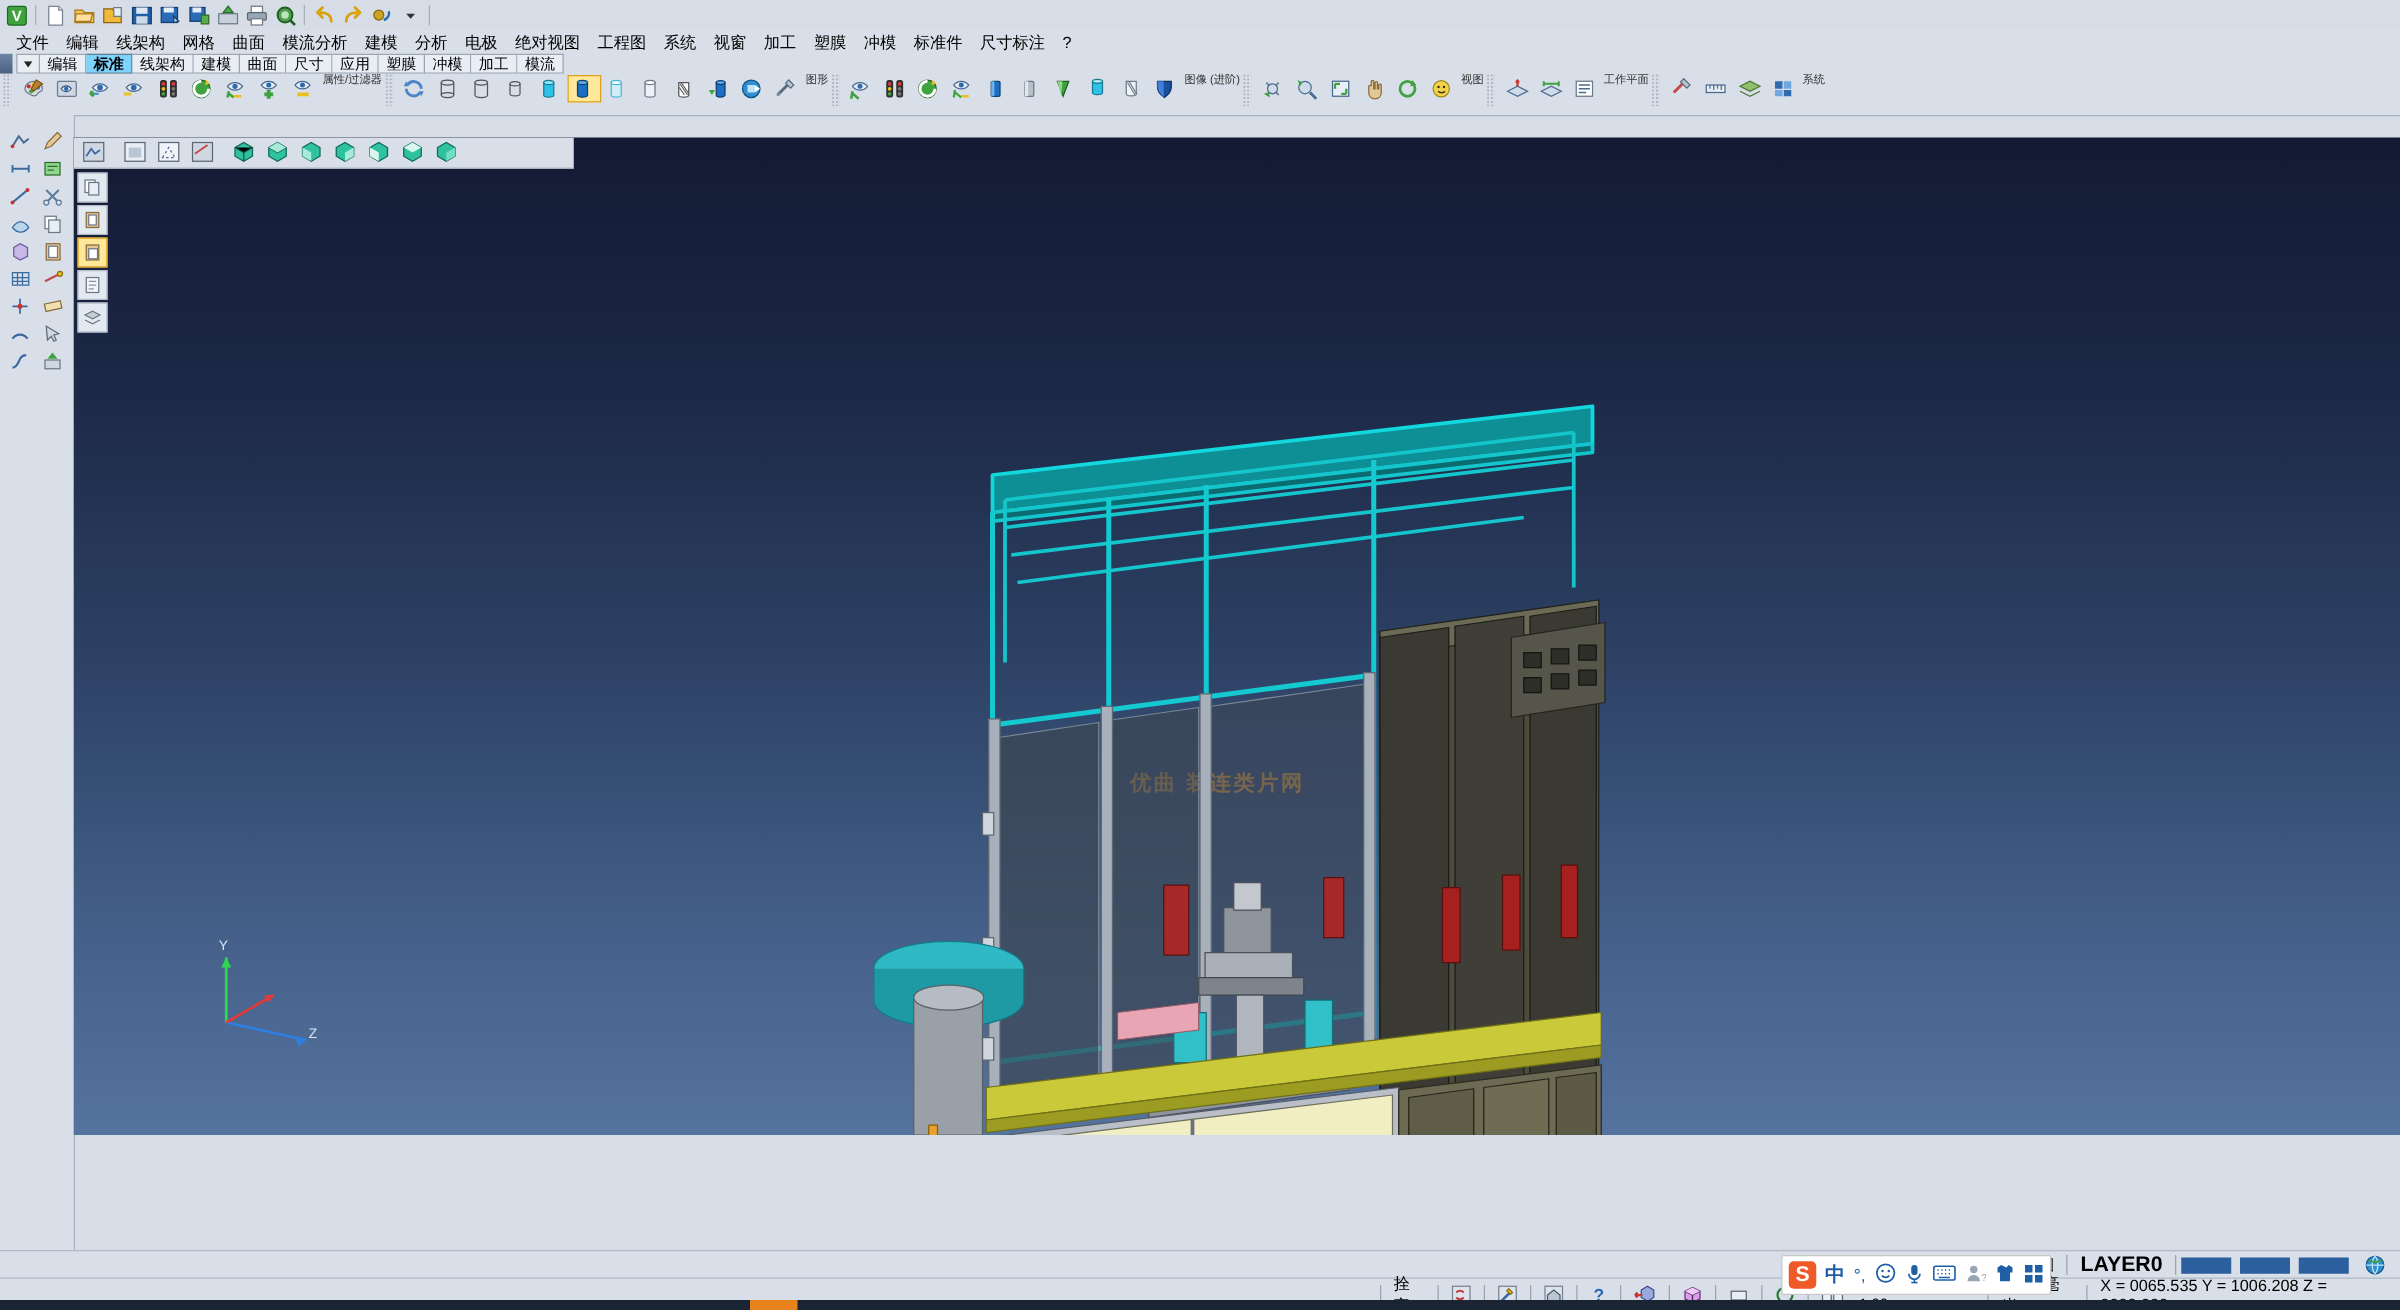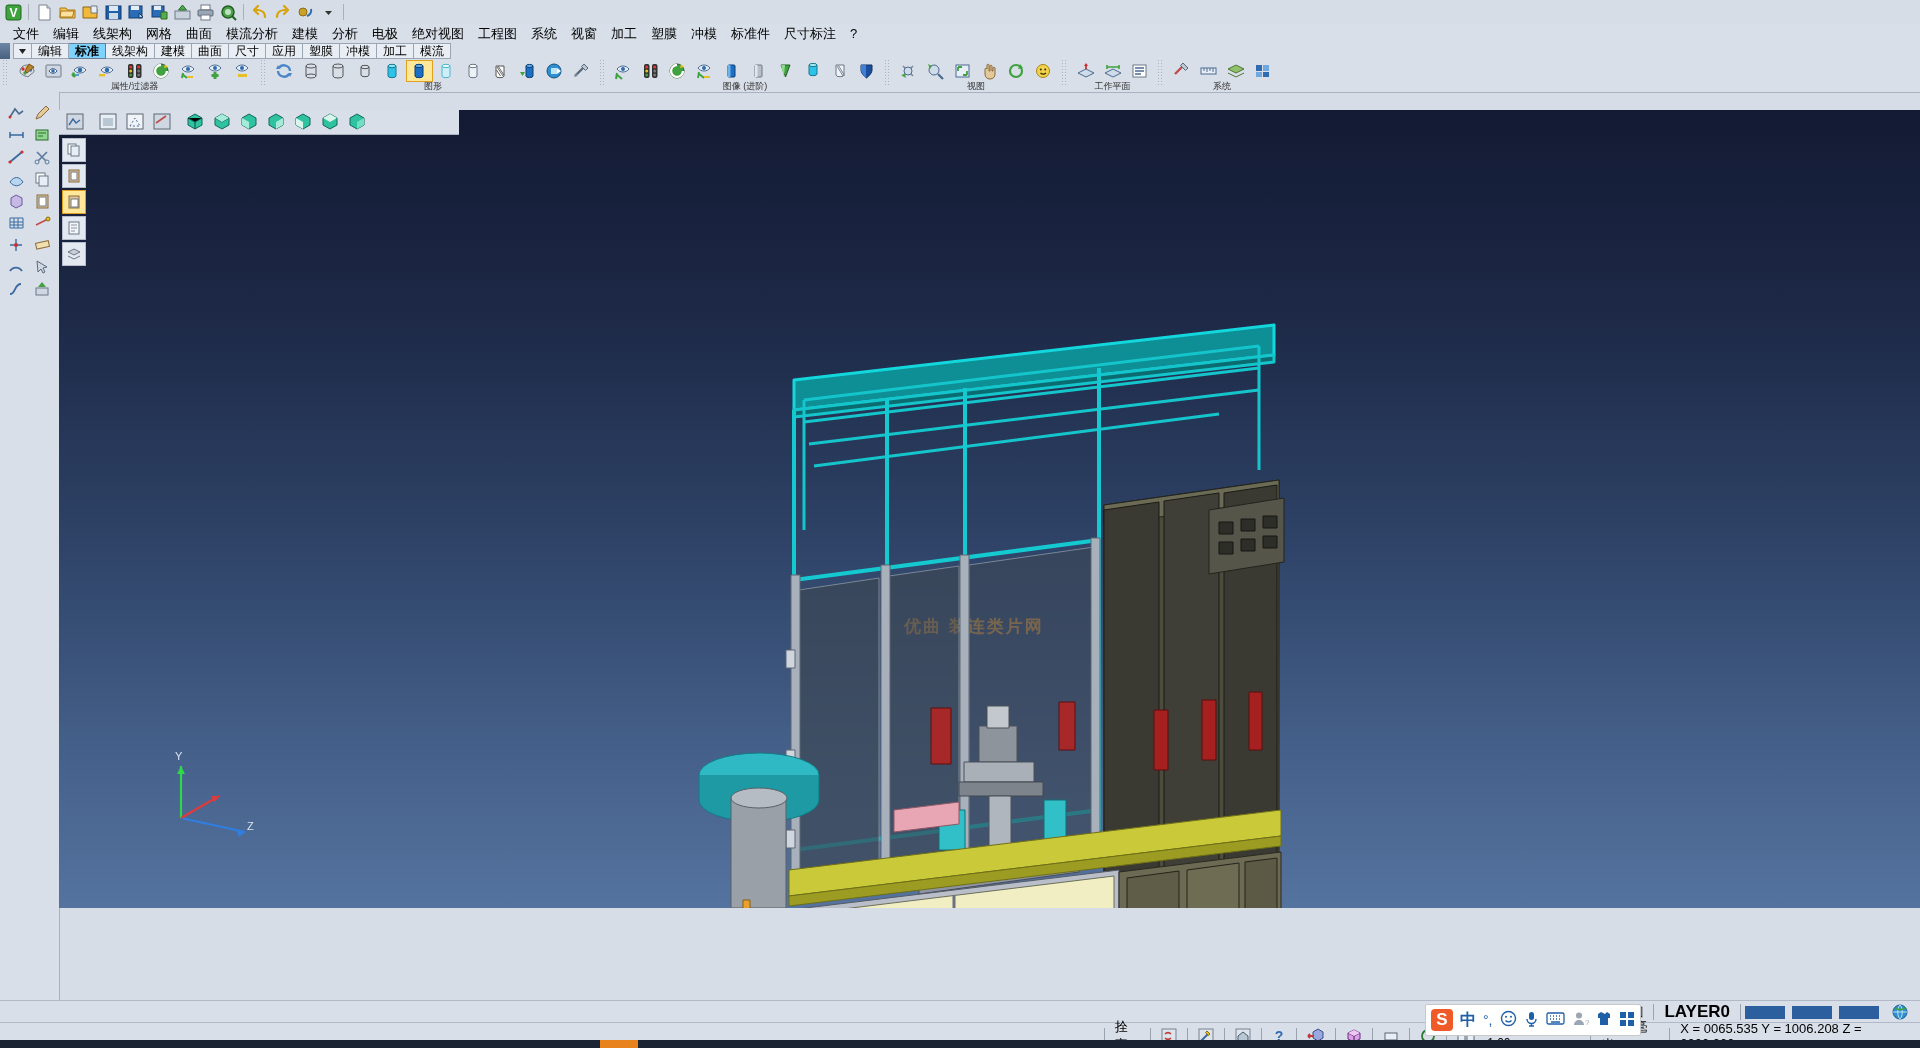--- a/index.html
+++ b/index.html
@@ -37,21 +37,21 @@
   .tab-drop{width:17px;height:14px;border:1px solid #9aa6b4;background:#e9eef4;display:flex;
     align-items:center;justify-content:center;margin-left:3px;}
   .tab{height:14px;line-height:14px;padding:0 6px;border:1px solid #9aa6b4;border-left:none;
     background:#e9eef4;font-size:12px;white-space:nowrap;}
   .tab:first-of-type{border-left:1px solid #9aa6b4;}
   .tab.active{background:#7dd3fc;border-color:#6b7d91;font-weight:bold;}
 
   
   .ribbon{position:absolute;left:0;top:59px;width:1920px;height:33px;background:#d8dfe8;
     border-bottom:1px solid #a9b3c0;display:flex;align-items:flex-start;}
-  .grp{display:flex;flex-direction:column;height:33px;}
+  .grp{display:flex;flex-direction:row;height:33px;}
   .grp-icons{display:flex;align-items:center;height:23px;padding:0 2px;}
   .grp-label{height:10px;line-height:9px;text-align:center;font-size:9px;color:#333;}
   .ic{width:27px;height:22px;display:flex;align-items:center;justify-content:center;position:relative;}
   .ic.sel{background:#ffe89a;border:1px solid #e0a020;box-sizing:border-box;}
   .dotsep{width:7px;height:26px;margin:0 2px;
     background-image:radial-gradient(#aab3bf 35%, transparent 36%);
     background-size:3px 3px;}
 
   
   .leftcol{position:absolute;left:0;top:92px;width:59px;height:916px;background:#d8dfe8;

